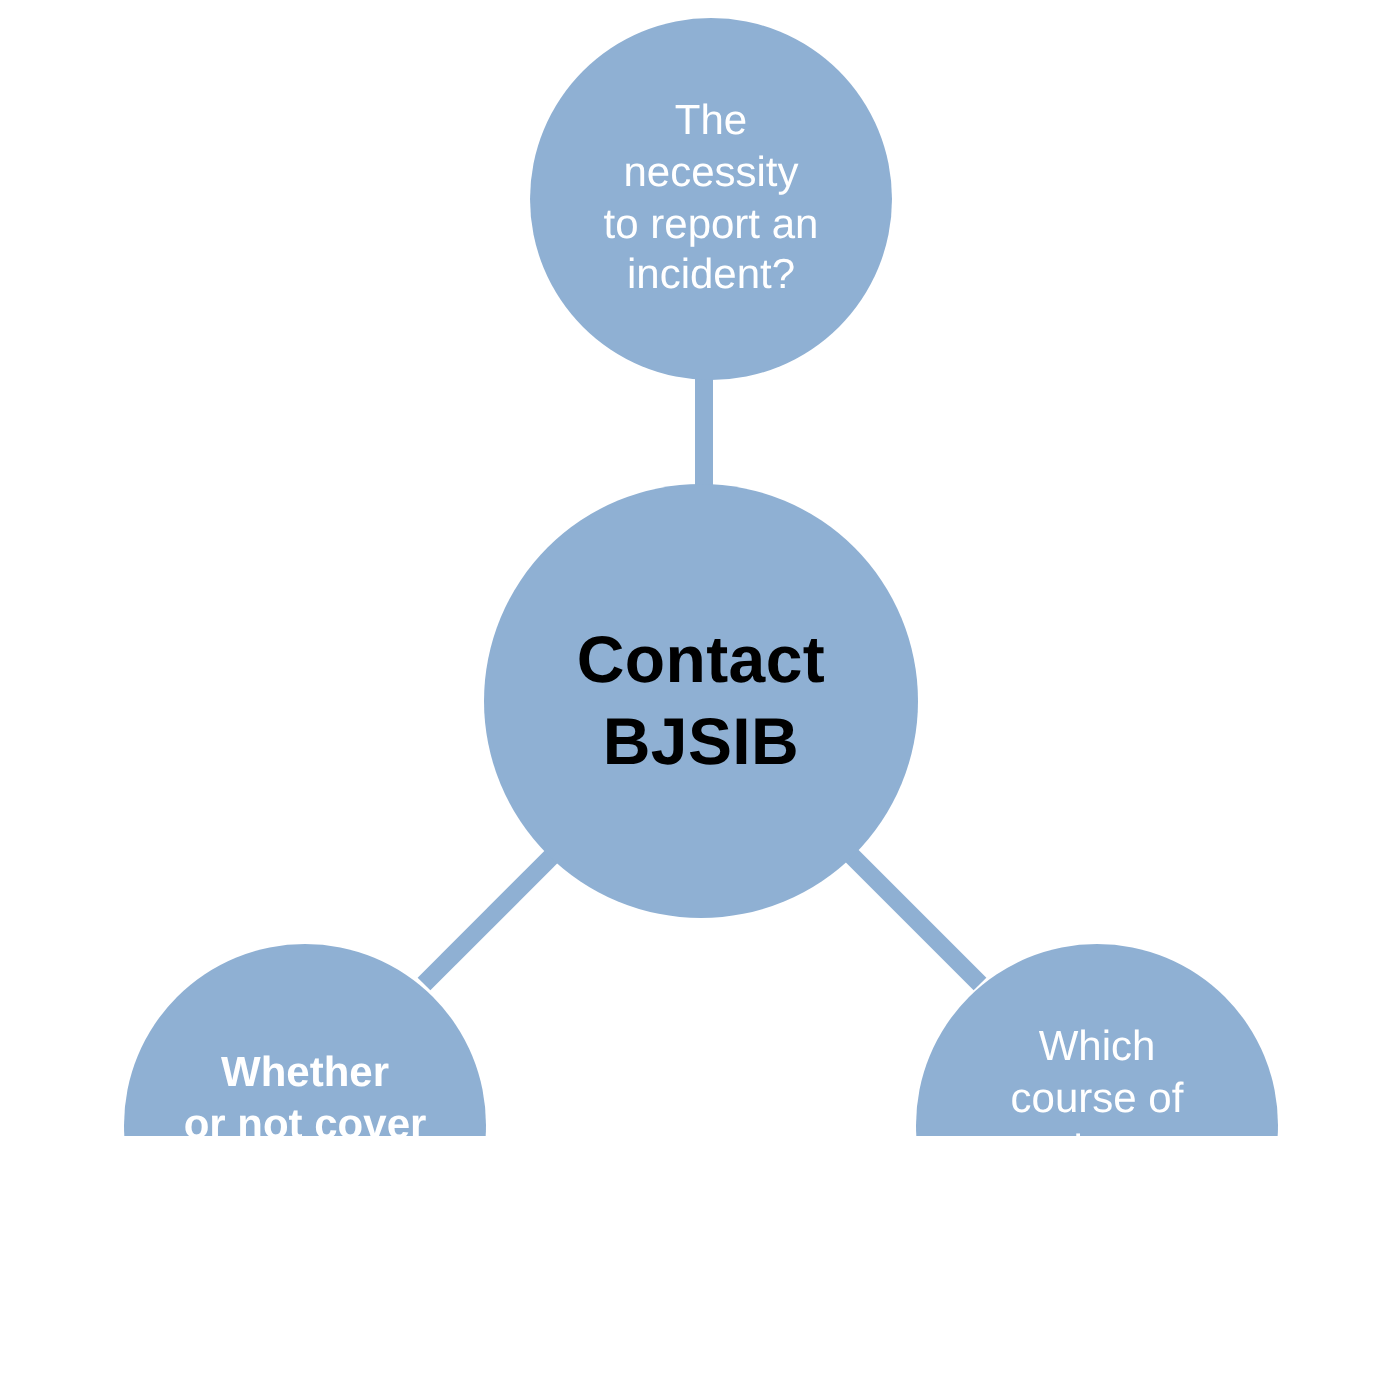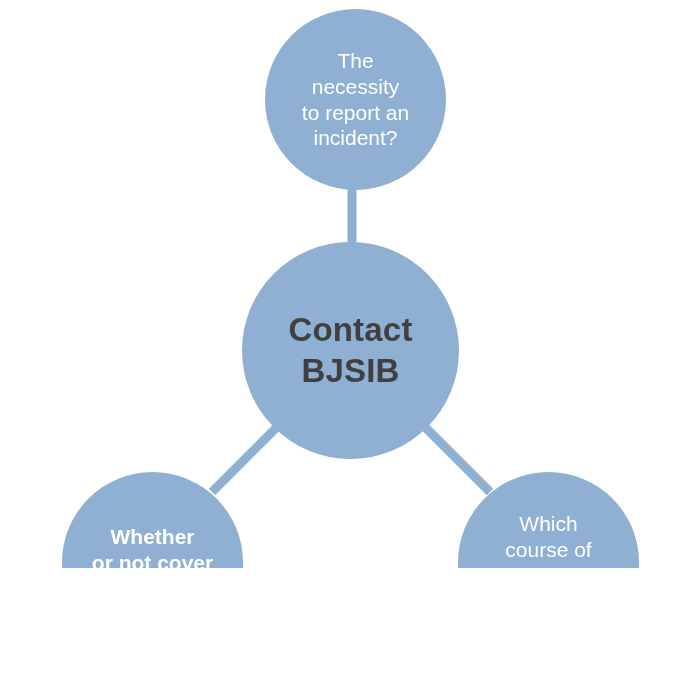--- a/index.html
+++ b/index.html
@@ -87,21 +87,21 @@
     <line x1="416" y1="418" x2="490" y2="492" stroke="#8fb0d3" stroke-width="9"></line>
   </svg>
 
   <div class="node" id="node-top" style="background: rgb(143, 176, 211); color: rgb(255, 255, 255);">
     <span class="node-label">The
 necessity
 to report an
 incident?</span>
   </div>
 
-  <div class="node" id="node-center" style="background: rgb(143, 176, 211); color: #404040;">
+  <div class="node" id="node-center" style="background: rgb(143, 176, 211); color: #000000;">
     <span class="node-label">Contact
 BJSIB</span>
   </div>
 
   <div class="node" id="node-bottom-left" style="background: rgb(143, 176, 211); color: rgb(255, 255, 255);">
     <span class="node-label">Whether
 or not cover
 applies?</span>
   </div>
 

